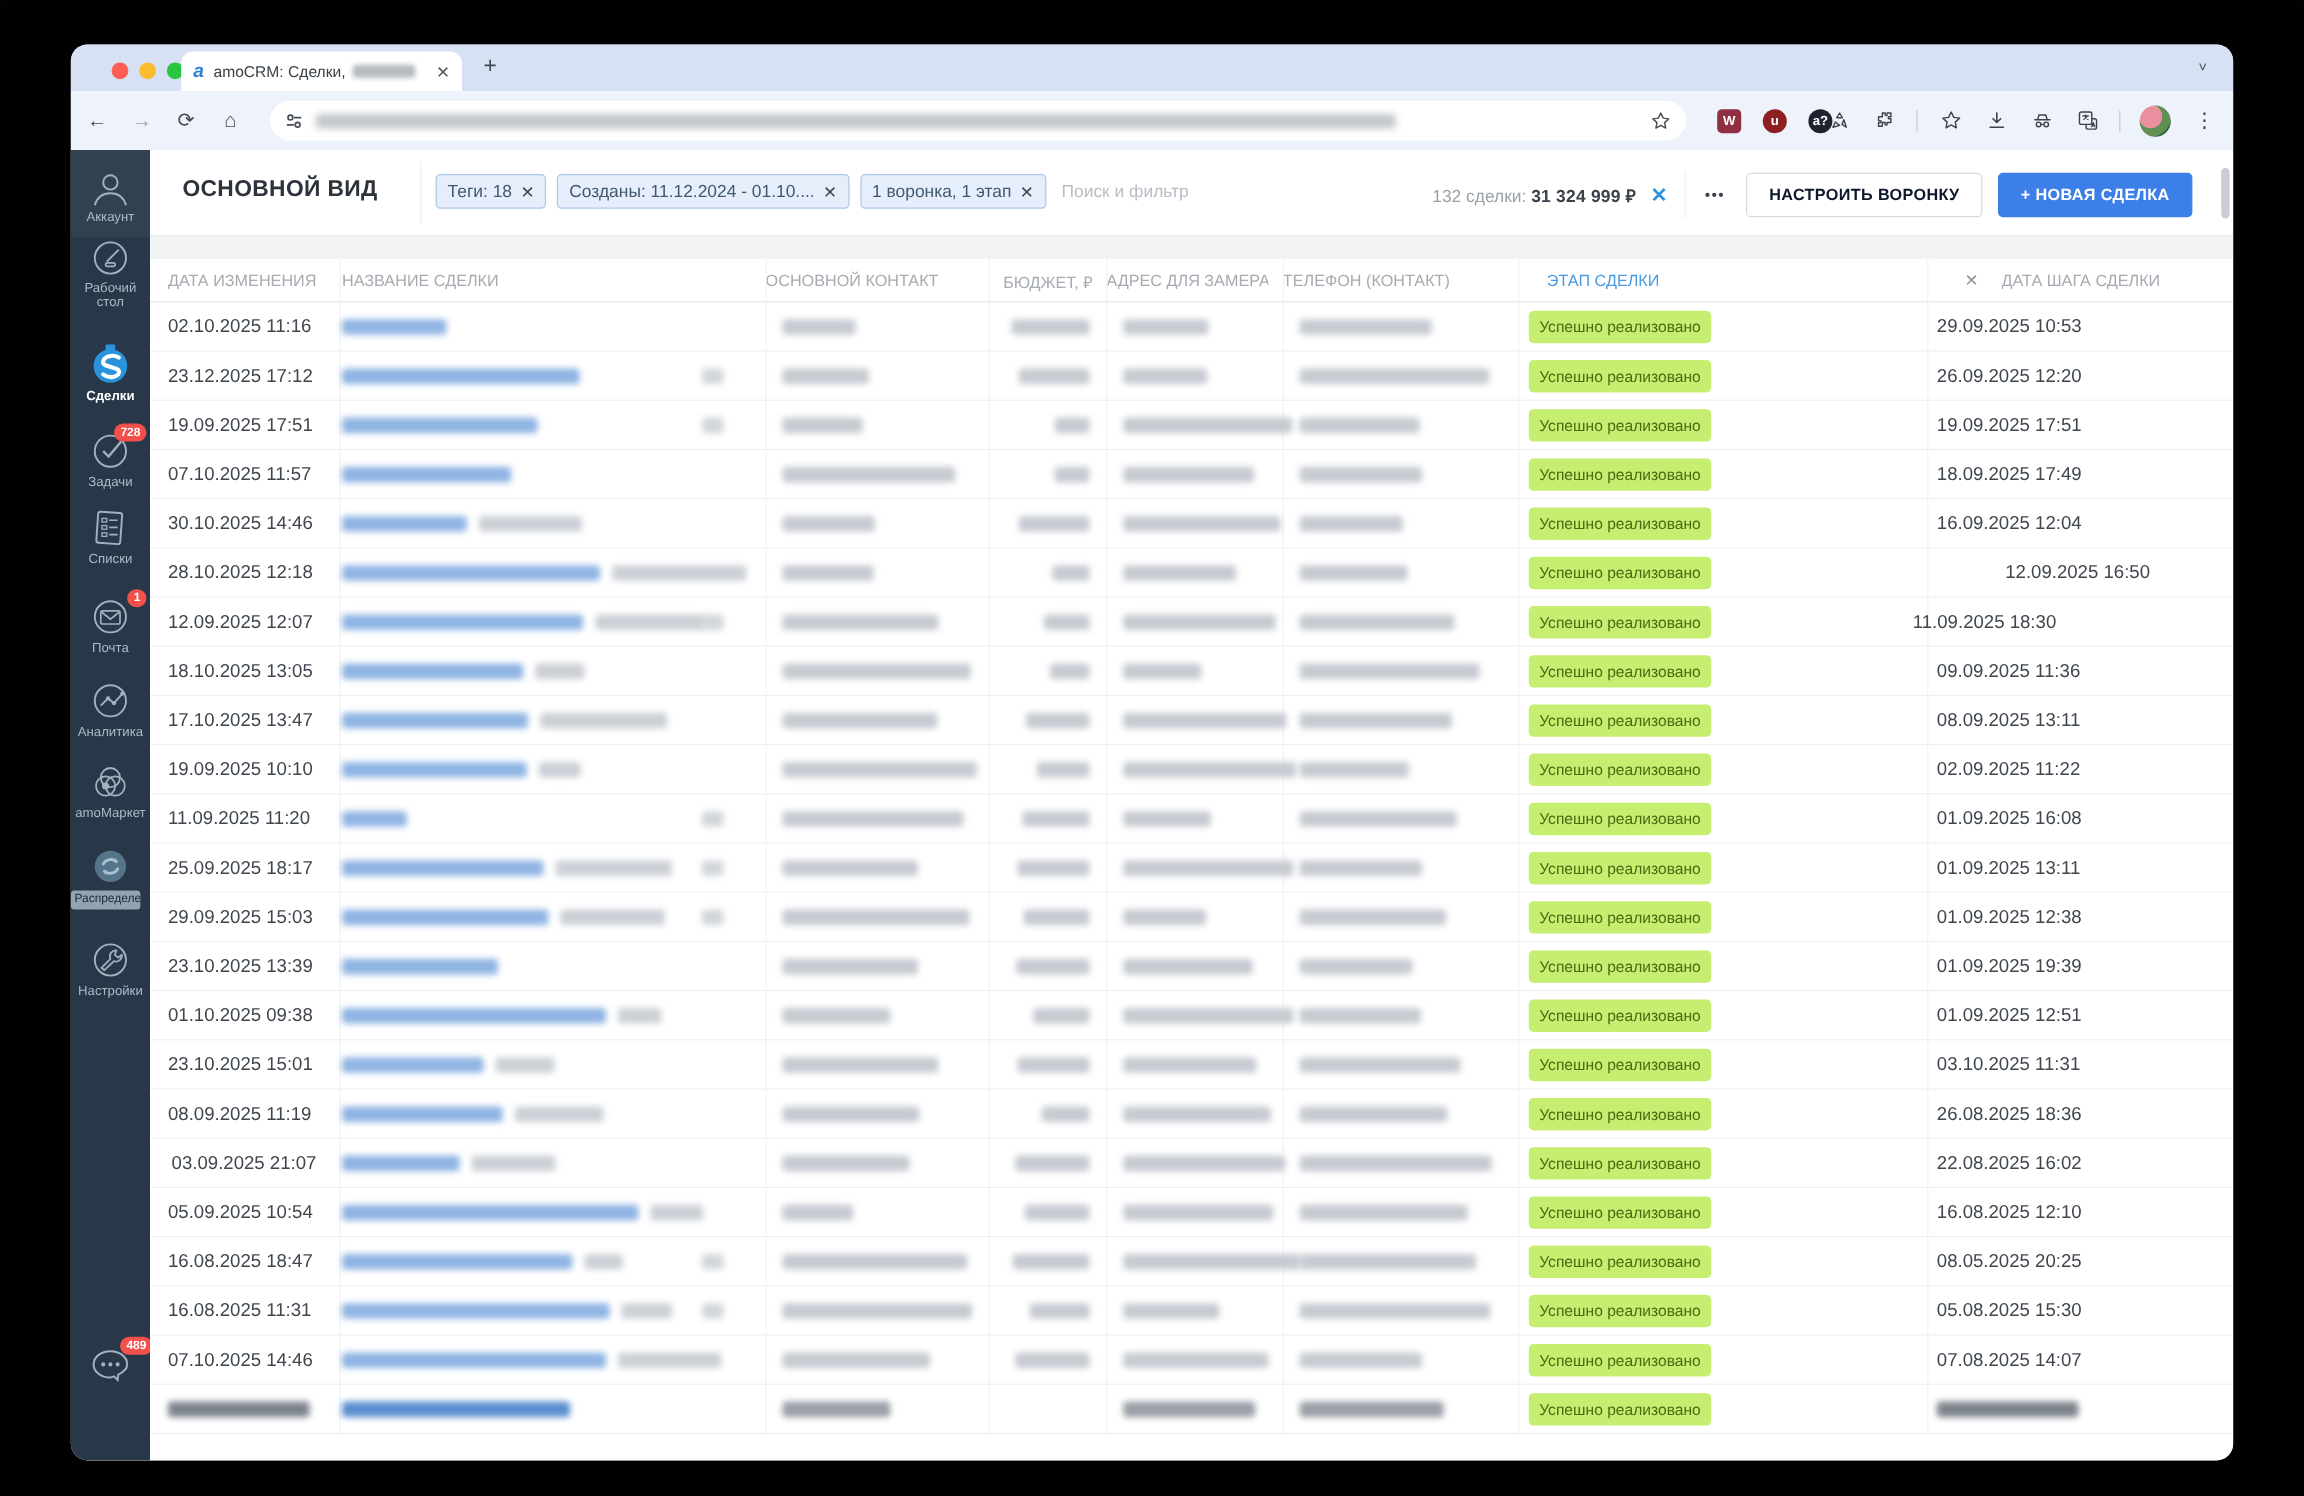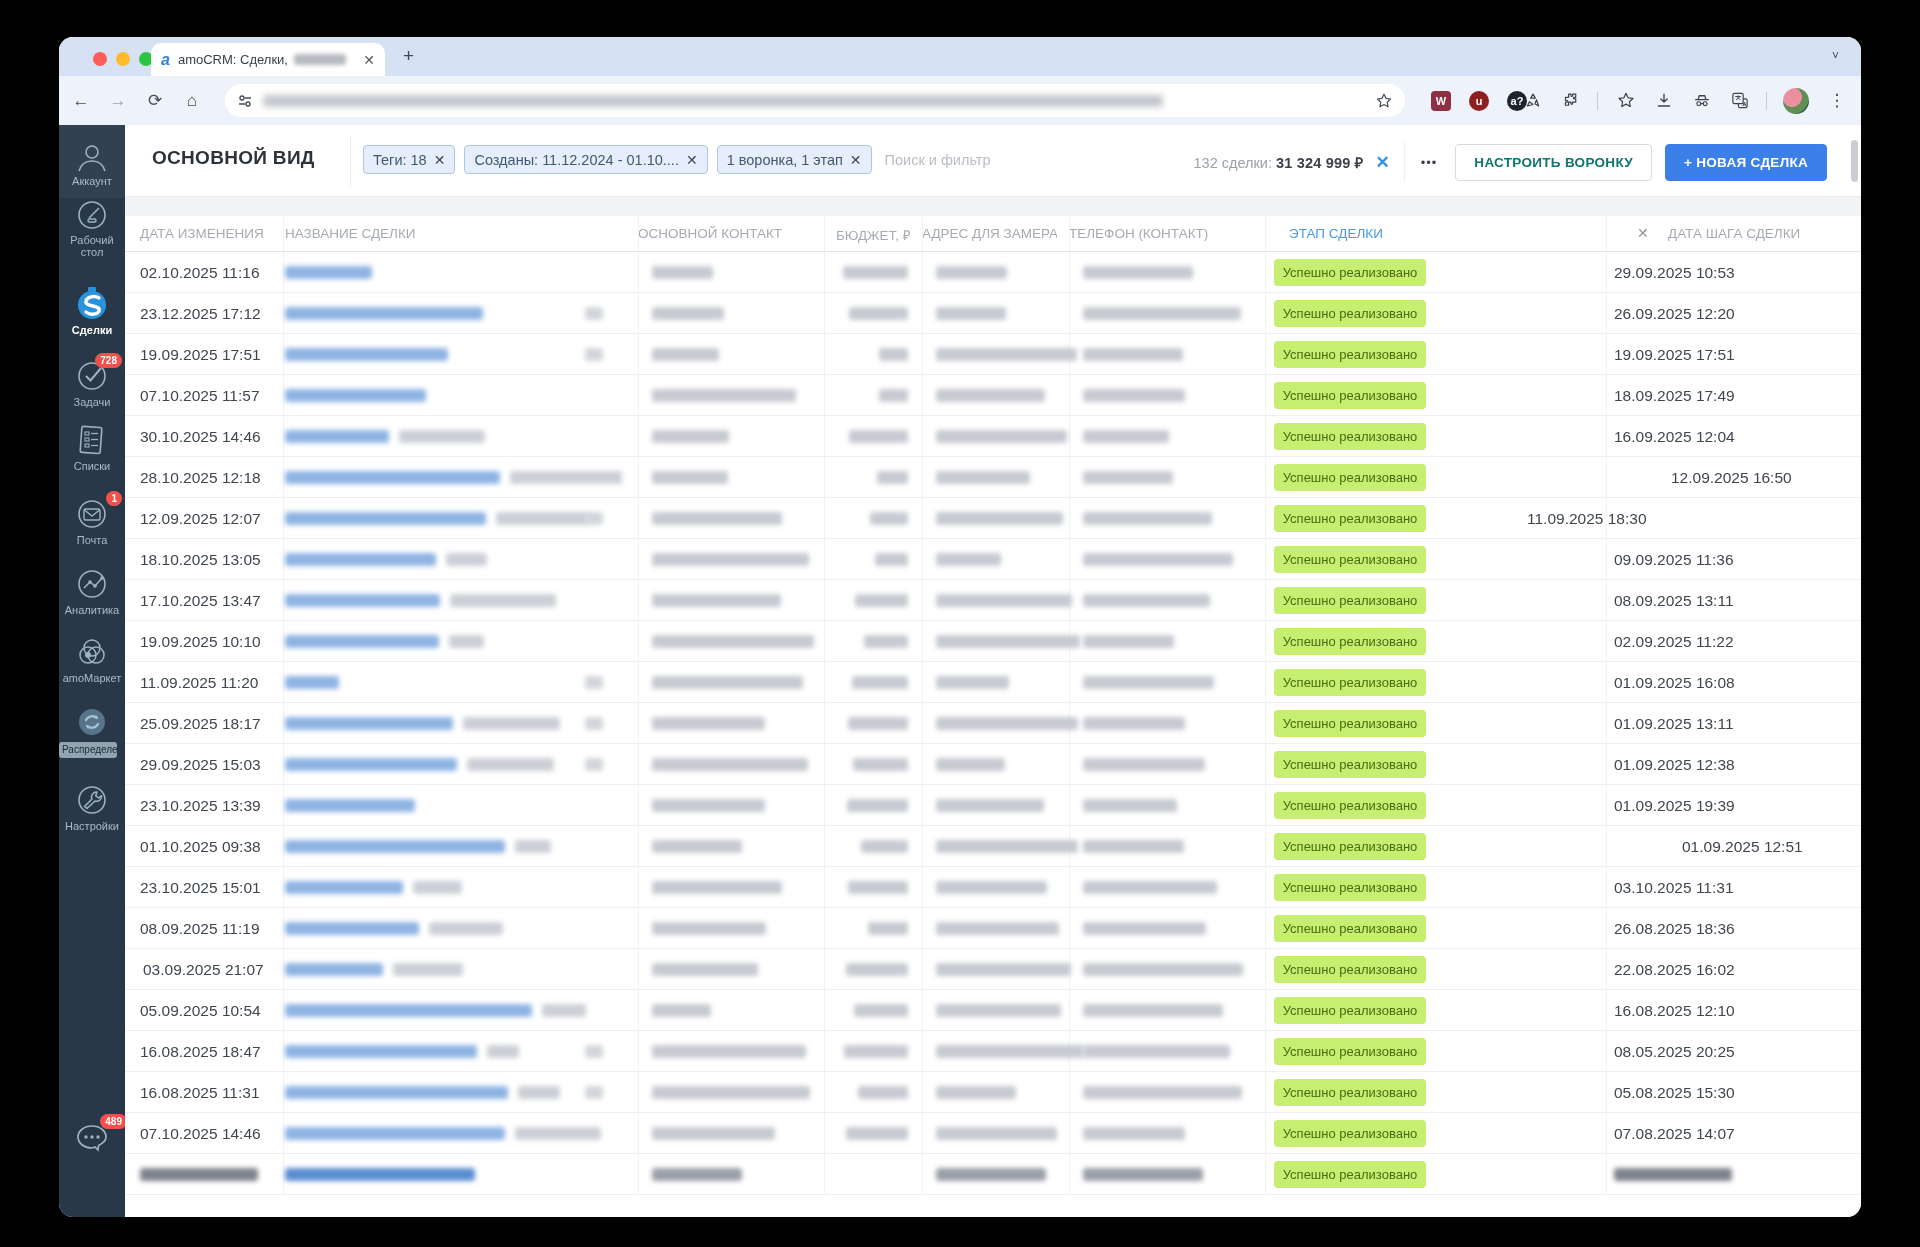--- a/index.html
+++ b/index.html
@@ -56,21 +56,21 @@
   .chip .x{margin-left:7px;color:#3c4854;font-size:14px;}
   .srch{font-size:14.5px;color:#b8bdc4;margin-left:4px;}
   .hright{position:absolute;right:34px;top:17px;display:flex;align-items:center;}
   .summary{font-size:14.5px;color:#9aa1a9;}
   .summary b{color:#3a414a;font-weight:bold;letter-spacing:.2px;}
   .clearx{color:#2f93df;font-size:17px;font-weight:bold;margin:0 14px 0 12px;}
   .hr-sep{width:1px;height:40px;background:#edeff2;margin-right:16px;}
   .dots3{color:#3b424b;font-size:13px;letter-spacing:1px;margin-right:18px;}
   .btn{height:37px;border-radius:4px;display:flex;align-items:center;padding:0 18px;
        font-size:13.5px;font-weight:bold;letter-spacing:.3px;white-space:nowrap;}
-  .btn.ghost{background:#fff;border:1px solid #d7dade;color:#0f766e;margin-right:13px;}
+  .btn.ghost{background:#fff;border:1px solid #d7dade;color:#0f172a;margin-right:13px;}
   .btn.primary{background:#3d7fe8;color:#fff;border:1px solid #3d7fe8;}
   .graystrip{height:19px;background:#f2f3f5;flex:0 0 auto;}
   
   .thead{position:relative;height:36px;flex:0 0 auto;border-bottom:1px solid #e4e7ea;}
   .th{position:absolute;top:10px;font-size:13.5px;color:#a6abb2;white-space:nowrap;overflow:hidden;}
   .th.blue{color:#4a9be0;}
   .rows{position:relative;flex:1;overflow:hidden;}
   .trow{position:relative;height:41px;border-bottom:1px solid #eef0f2;}
   .cell{position:absolute;top:0;height:41px;display:flex;align-items:center;}
   .dtext{font-size:15.5px;color:#3f464e;}
@@ -474,21 +474,21 @@
               <span class="cd" style="left:1481px"></span>
               <span class="cell dtext" style="left:15px">12.09.2025 12:07</span>
               <span class="bl" style="position:absolute;top:14px;left:160px;width:201px;background:#8fb4e3;"></span>
               <span class="bl" style="position:absolute;top:14px;left:371px;width:92px;background:#ccd0d6;"></span>
               <span class="bl" style="position:absolute;top:14px;left:460px;width:18px;background:#d2d6db;"></span>
               <span class="bl" style="position:absolute;top:14px;left:527px;width:130px;background:#c6cad1;"></span>
               <span class="bl" style="position:absolute;top:14px;left:745px;width:38px;background:#c6cad1;"></span>
               <span class="bl" style="position:absolute;top:14px;left:811px;width:127px;background:#c6cad1;"></span>
               <span class="bl" style="position:absolute;top:14px;left:958px;width:129px;background:#c6cad1;"></span>
               <span class="badge" style="background:#c6ee71">Успешно реализовано</span>
-              <span class="cell dtext" style="left:1402px">11.09.2025 18:30</span>
+              <span class="cell dtext" style="left:1469px">11.09.2025 18:30</span>
             </div>
             <div class="trow">
               <span class="cd" style="left:158px"></span>
               <span class="cd" style="left:513px"></span>
               <span class="cd" style="left:699px"></span>
               <span class="cd" style="left:797px"></span>
               <span class="cd" style="left:944px"></span>
               <span class="cd" style="left:1140px"></span>
               <span class="cd" style="left:1481px"></span>
               <span class="cell dtext" style="left:15px">18.10.2025 13:05</span>
@@ -619,21 +619,21 @@
               <span class="cd" style="left:1140px"></span>
               <span class="cd" style="left:1481px"></span>
               <span class="cell dtext" style="left:15px">01.10.2025 09:38</span>
               <span class="bl" style="position:absolute;top:14px;left:160px;width:220px;background:#8fb4e3;"></span>
               <span class="bl" style="position:absolute;top:14px;left:390px;width:36px;background:#ccd0d6;"></span>
               <span class="bl" style="position:absolute;top:14px;left:527px;width:90px;background:#c6cad1;"></span>
               <span class="bl" style="position:absolute;top:14px;left:736px;width:47px;background:#c6cad1;"></span>
               <span class="bl" style="position:absolute;top:14px;left:811px;width:142px;background:#c6cad1;"></span>
               <span class="bl" style="position:absolute;top:14px;left:958px;width:101px;background:#c6cad1;"></span>
               <span class="badge" style="background:#c6ee71">Успешно реализовано</span>
-              <span class="cell dtext" style="left:1557px">01.09.2025 12:51</span>
+              <span class="cell dtext" style="left:1489px">01.09.2025 12:51</span>
             </div>
             <div class="trow">
               <span class="cd" style="left:158px"></span>
               <span class="cd" style="left:513px"></span>
               <span class="cd" style="left:699px"></span>
               <span class="cd" style="left:797px"></span>
               <span class="cd" style="left:944px"></span>
               <span class="cd" style="left:1140px"></span>
               <span class="cd" style="left:1481px"></span>
               <span class="cell dtext" style="left:15px">23.10.2025 15:01</span>

